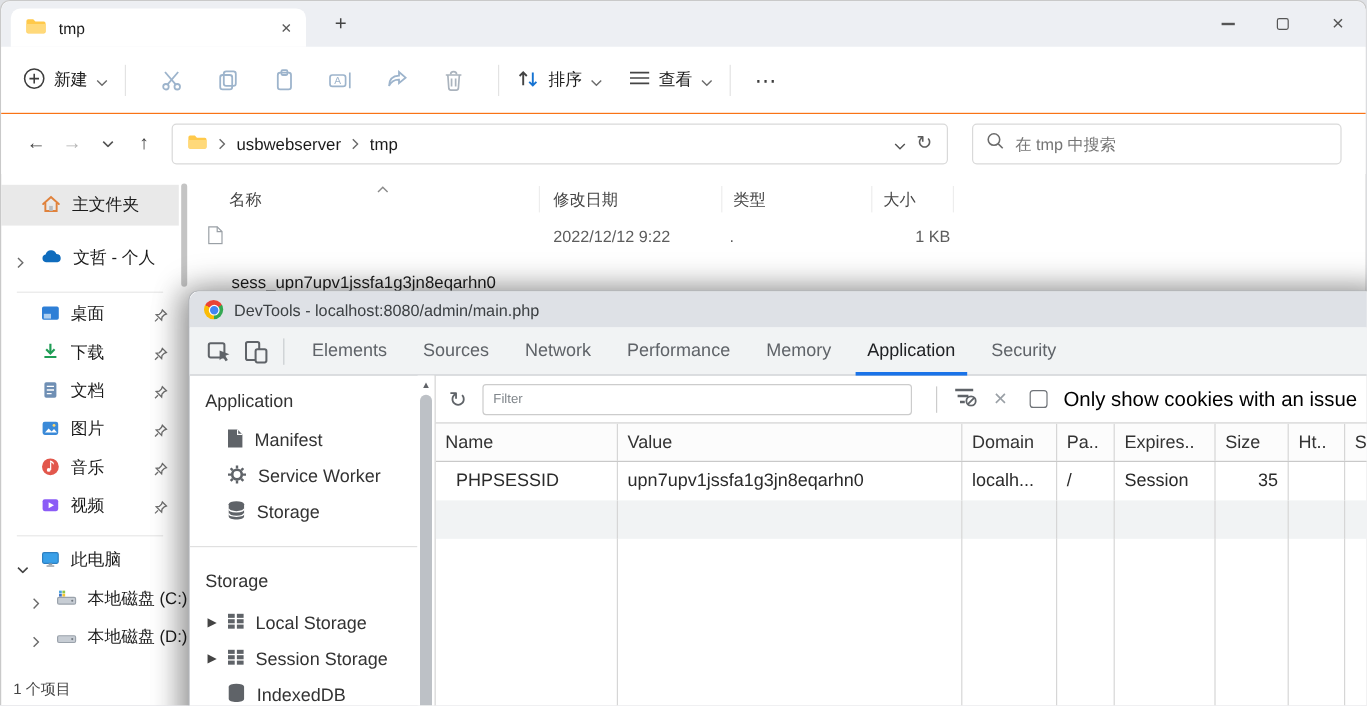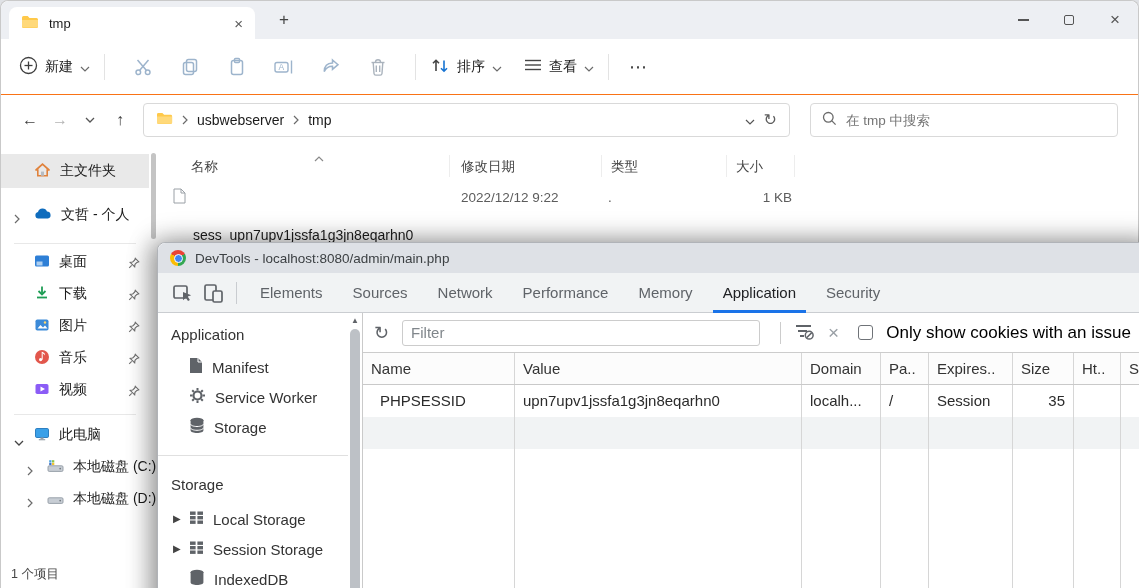--- a/index.html
+++ b/index.html
@@ -74,21 +74,21 @@
   .dt-item { height:30px; display:flex; align-items:center; gap:9px; padding-left:31px; white-space:nowrap; position:relative; }
   .dt-item .expander { position:absolute; left:15px; top:9px; font-size:10px; color:#444; }
   .dt-side-div { border-top:1px solid #e0e0e0; margin-top:13px; }
   .dt-sec-head.second { padding-top:20px; padding-bottom:11px; }
   .dt-scroll { width:14px; flex-shrink:0; position:relative; background:#fff; }
   .dt-scroll .arrow { position:absolute; top:3px; left:0; width:14px; text-align:center; font-size:8px; color:#606368; }
   .dt-scroll .thumb { position:absolute; top:16px; bottom:10px; left:2px; width:10px; background:#bdc1c6; border-radius:6px; }
   .dt-content { flex:1; border-left:1px solid #cacaca; display:flex; flex-direction:column; overflow:hidden; }
   .dt-cookiebar { height:40px; display:flex; align-items:center; gap:13px; padding:0 11px; border-bottom:1px solid #ccc; white-space:nowrap; overflow:hidden; flex-shrink:0; }
   .dt-refresh { font-size:18px; color:#5f6368; line-height:1; }
-  .dt-filter { width:358px; height:26px; border:1px solid #ccc; border-radius:3px; padding:0 8px; font-size:15px; font-family:inherit; color:#202124; outline:none; }
+  .dt-filter { width:358px; height:26px; border:1px solid #ccc; border-radius:3px; padding:0 8px; font-size:11px; font-family:inherit; color:#202124; outline:none; }
   .dt-filter::placeholder { color:#80868b; }
   .dt-bar-div { width:1px; height:22px; background:#ccc; margin-left:7px; }
   .dt-clear { font-size:19px; color:#9aa0a6; line-height:1; }
   .dt-check { width:15px; height:15px; border:1.5px solid #6f7378; border-radius:3px; background:#fff; margin-left:6px; flex-shrink:0; }
   .dt-check-label { font-size:17px; color:#000000; }
 
   .dt-table { flex:1; display:flex; flex-direction:column; font-size:15px; color:#2b2b2b; overflow:hidden; }
   .dt-tr { display:flex; height:32px; flex-shrink:0; }
   .dt-tr.head { background:#fcfcfc; border-bottom:1px solid #c9c9c9; color:#333; }
   .dt-tr.stripe { background:#f1f3f4; }
@@ -291,20 +291,35 @@
         </div>
         <div class="side-item">
           <span><svg width="16" height="16">
                 <g stroke="#1f9d55" stroke-width="1.8" fill="none">
                   <line x1="8" y1="1.5" x2="8" y2="9"></line>
                   <path d="M4.5 6 L8 9.5 L11.5 6"></path>
                   <line x1="3" y1="12.5" x2="13" y2="12.5"></line>
                 </g>
               </svg></span>
           <span>下载</span>
+          <span class="pin"><svg width="12" height="12">
+                <path d="M7.3 1.3 L10.7 4.7 L8.9 5.4 L7 7.3 L6.7 9.8 L2.2 5.3 L4.7 5 L6.6 3.1 Z" fill="none" stroke="#6f6f6f" stroke-width="1.1"></path>
+                <line x1="3.7" y1="8.3" x2="1.2" y2="10.8" stroke="#6f6f6f" stroke-width="1.1"></line>
+              </svg></span>
+        </div>
+        <div class="side-item">
+          <span><svg width="16" height="16">
+                <rect x="3" y="1.5" width="10" height="13" rx="1.5" fill="#6f8fb4"></rect>
+                <g stroke="#fff" stroke-width="1.1">
+                  <line x1="5" y1="5" x2="11" y2="5"></line>
+                  <line x1="5" y1="8" x2="11" y2="8"></line>
+                  <line x1="5" y1="11" x2="9" y2="11"></line>
+                </g>
+              </svg></span>
+          <span>文档</span>
           <span class="pin"><svg width="12" height="12">
                 <path d="M7.3 1.3 L10.7 4.7 L8.9 5.4 L7 7.3 L6.7 9.8 L2.2 5.3 L4.7 5 L6.6 3.1 Z" fill="none" stroke="#6f6f6f" stroke-width="1.1"></path>
                 <line x1="3.7" y1="8.3" x2="1.2" y2="10.8" stroke="#6f6f6f" stroke-width="1.1"></line>
               </svg></span>
         </div>
         <div class="side-item">
           <span><svg width="16" height="16">
                 <rect x="1.5" y="2.5" width="13" height="11" rx="1.8" fill="#3b8ad8"></rect>
                 <path d="M3.5 11.5 l3-3.5 2.5 2.5 2-2 2.5 3z" fill="#fff"></path>
                 <circle cx="11" cy="5.5" r="1.2" fill="#ffd76e"></circle>

